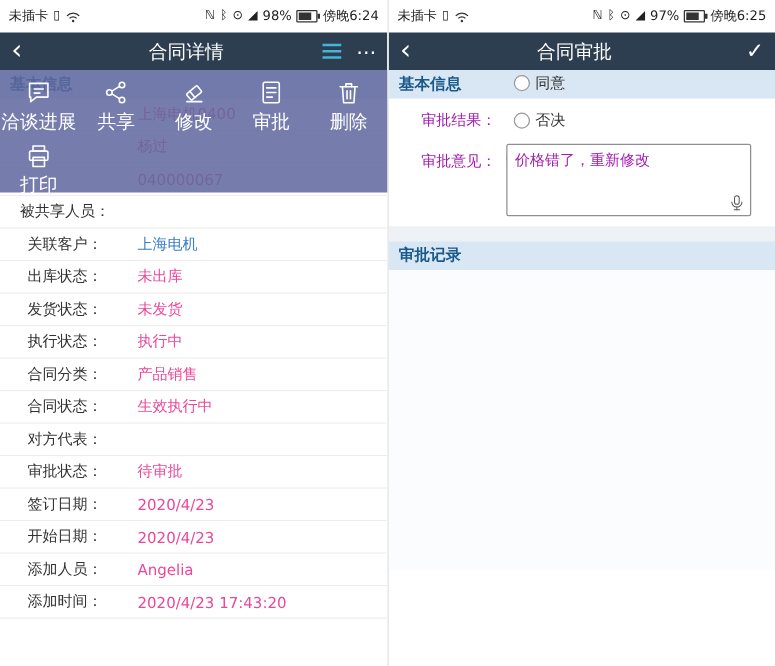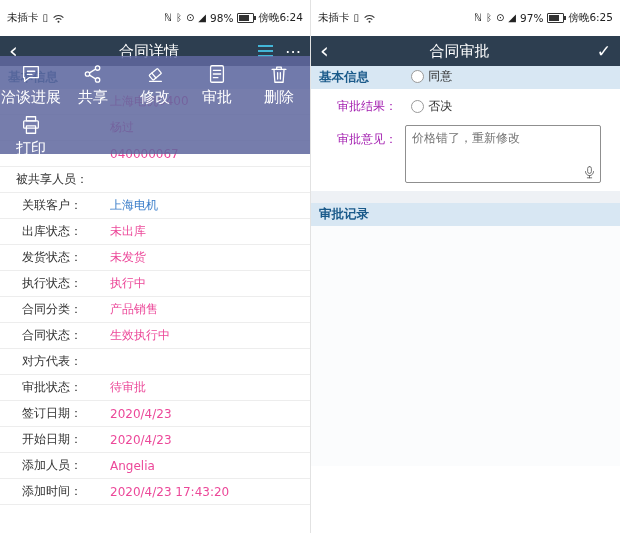--- a/index.html
+++ b/index.html
@@ -3,21 +3,21 @@
 <meta charset="utf-8">
 <style>
   html,body{margin:0;padding:0;}
   body{width:620px;height:533px;overflow:hidden;background:#fff;
        font-family:"DejaVu Sans","Liberation Sans",sans-serif;color:#333;}
   .phone{position:absolute;top:0;width:310px;height:533px;background:#fff;overflow:hidden;}
   #phone-left{left:0;}
   #phone-right{left:310px;border-left:1px solid #e2e2e2;box-sizing:border-box;}
 
   
-  .statusbar{height:36px;background:#fff;display:flex;align-items:center;
+  .statusbar{height:26px;background:#fff;display:flex;align-items:center;
              justify-content:space-between;padding:0 7px;font-size:10.5px;color:#222;}
   .sb-group{display:flex;align-items:center;gap:4px;}
   .sb-icon{font-size:10px;line-height:1;}
   .wifi-svg{width:13px;height:11px;}
   .batt{width:15px;height:8px;border:1px solid #333;border-radius:1px;position:relative;display:inline-block;}
   .batt::before{content:"";position:absolute;left:1px;top:1px;bottom:1px;width:10px;background:#333;}
   .batt::after{content:"";position:absolute;right:-3px;top:2px;width:2px;height:4px;background:#333;}
 
   
   .navbar{height:30px;background:#2d3e50;color:#fff;display:flex;align-items:center;
@@ -60,21 +60,21 @@
   .radio{width:13px;height:13px;border:1px solid #9a9a9a;border-radius:50%;box-sizing:border-box;
          display:flex;align-items:center;justify-content:center;background:#fff;}
   .radio .tick{display:none;}
   .radio.sel{background:#3bb54a;border-color:#3bb54a;}
   .radio.sel .tick{display:block;color:#fff;font-size:9px;line-height:1;}
   .req{color:#e53935;font-weight:bold;margin-left:2px;}
   .opinion-row{align-items:flex-start;margin-top:6px;}
   .opinion-row .flbl{padding-top:6px;}
   .txtbox{margin-left:8px;width:196px;height:58px;border:1px solid #8f8f8f;border-radius:2px;
           background:#fff;position:relative;padding:4px 6px;box-sizing:border-box;
-          font-size:12px;color:#737373;cursor:text;}
+          font-size:12px;color:#a21caf;cursor:text;}
   .mic{position:absolute;right:3px;bottom:2px;width:15px;height:15px;cursor:pointer;}
   .mic svg{width:15px;height:15px;stroke:#555;fill:none;stroke-width:1.3;stroke-linecap:round;}
   .gap{height:12px;background:#eef1f5;}
   .records-body{height:240px;background:#fbfcfd;}
 </style>
 </head>
 <body>
 
 <div class="phone" id="phone-left">
 

